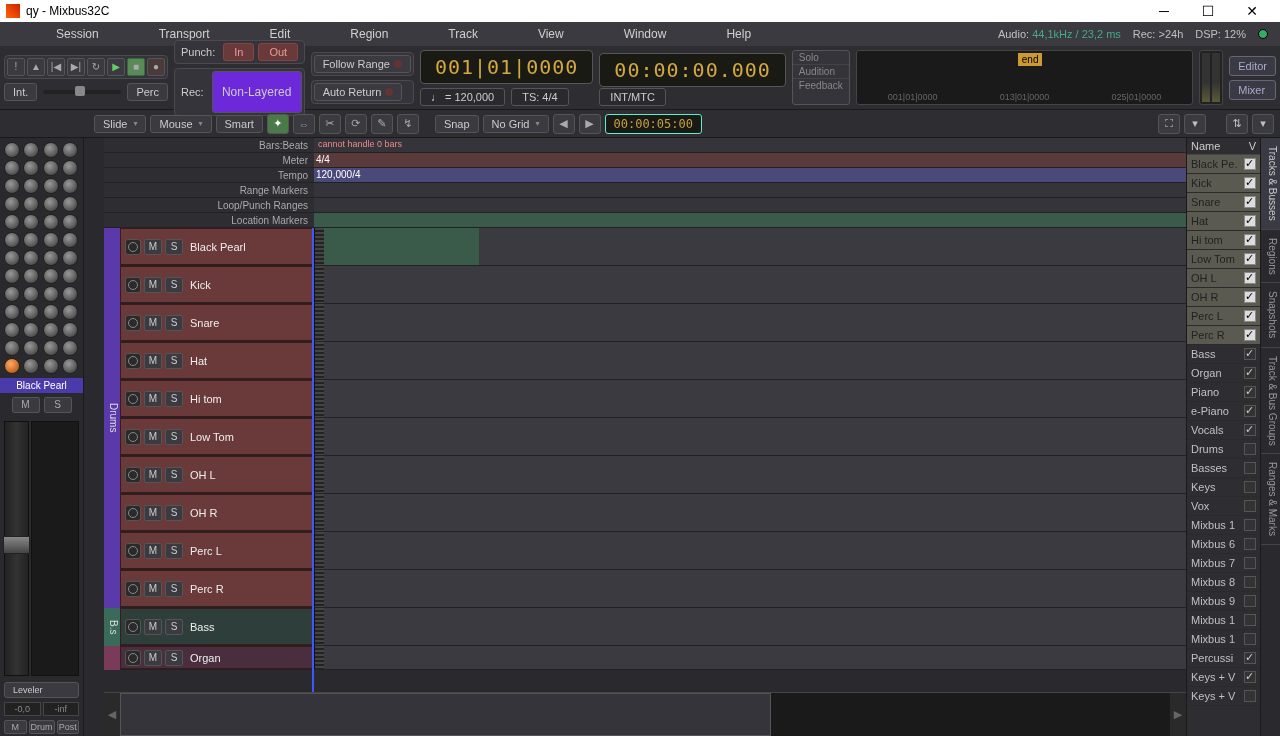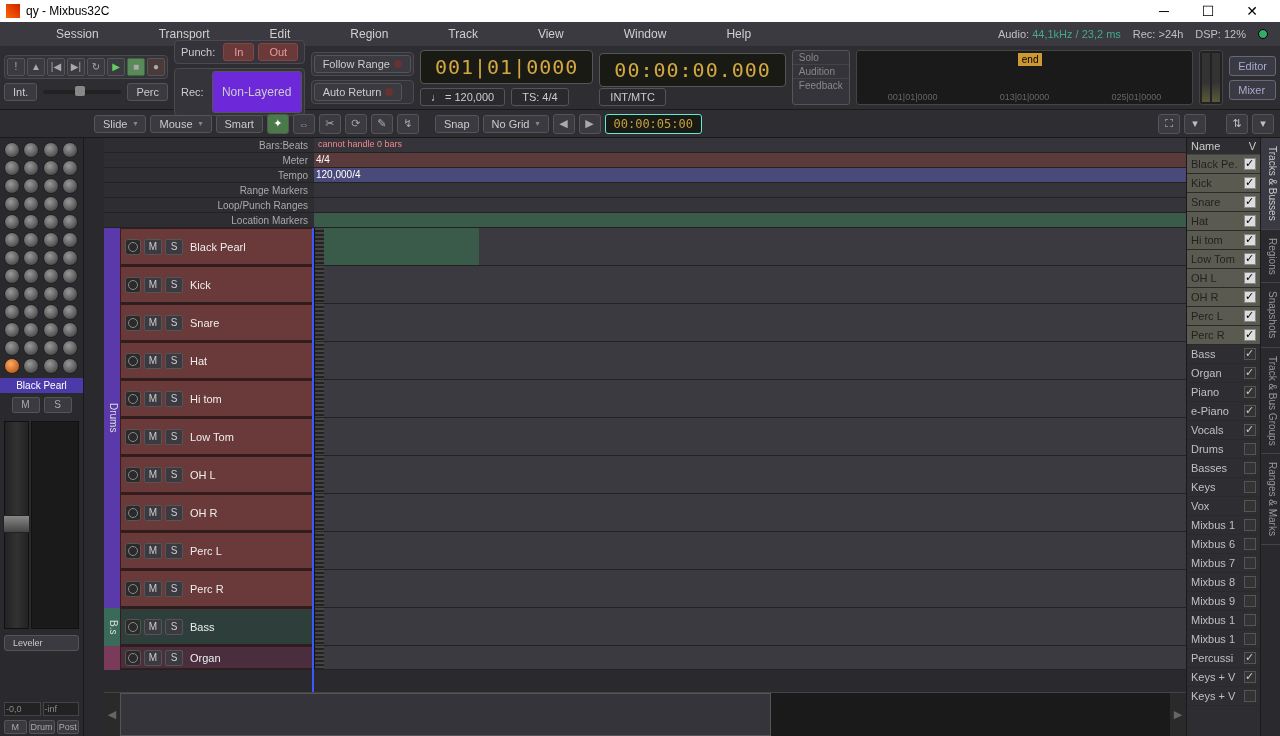--- a/index.html
+++ b/index.html
@@ -61,21 +61,21 @@
 .knobgrid { display: grid; grid-template-columns: repeat(4,1fr); gap: 2px; padding: 4px; }
 .knob { width: 16px; height: 16px; border-radius: 50%; background: radial-gradient(circle at 40% 35%, #999, #333); border: 1px solid #222; }
 .knob.orange { background: radial-gradient(circle at 40% 35%, #fa6, #a40); }
 .tracklbl { background: #4a3aaa; color: #fff; padding: 2px; font-size: 10px; text-align: center; }
 .msrow { display: flex; gap: 4px; padding: 4px; justify-content: center; }
 .msbtn { width: 28px; height: 16px; background: #3a3a40; border: 1px solid #555; border-radius: 2px; text-align: center; font-size: 10px; color: #aaa; line-height: 14px; }
 .faderarea { flex: 1; display: flex; gap: 2px; padding: 4px; position: relative; }
 .faderslot { flex: 1; background: linear-gradient(to right,#222,#333,#222); border: 1px solid #111; position: relative; }
 .faderknob { position: absolute; left: -2px; right: -2px; height: 18px; background: linear-gradient(#888,#444); border: 1px solid #222; top: 45%; }
 .bottomrow { display: flex; gap: 2px; padding: 2px 4px; }
-.bottomrow div { flex: 1; background: #222; border: 1px solid #444; padding: 1px; font-size: 9px; color: #888; margin-top: 47px; }
+.bottomrow div { flex: 1; background: #222; border: 1px solid #444; padding: 1px; font-size: 9px; text-align: center; color: #888; }
 .modebtns { display: flex; gap: 2px; padding: 2px 4px; }
 .modebtns div { flex: 1; background: #3a3a40; border: 1px solid #555; border-radius: 2px; font-size: 9px; text-align: center; padding: 1px; color: #aaa; }
 
 
 .timelinearea { flex: 1; display: flex; flex-direction: column; overflow: hidden; padding-left: 20px; }
 .rulerrows { background: #2e2e32; }
 .rulerrow { display: flex; height: 15px; border-bottom: 1px solid #222; font-size: 10px; align-items: center; }
 .rulerrow .rlabel { width: 210px; text-align: right; padding-right: 6px; color: #aaa; }
 .rulerrow .rcontent { flex: 1; position: relative; background: #34343a; height: 100%; }
 .rulerrow .rcontent.meter { background: #5a3a3a; }

